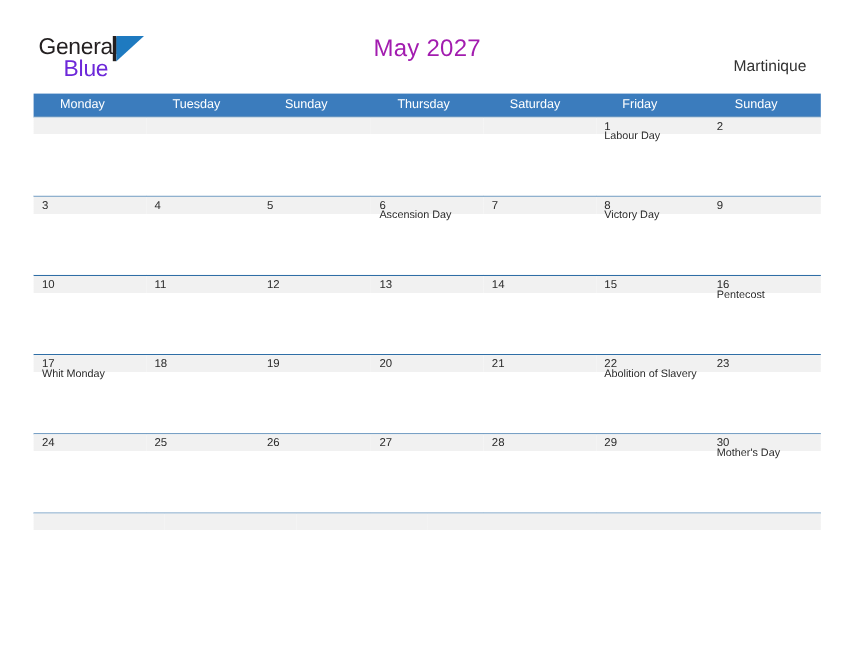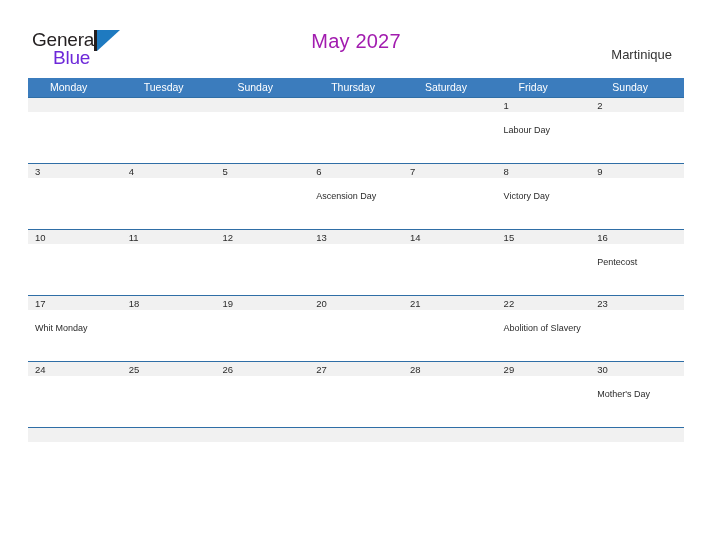--- a/index.html
+++ b/index.html
@@ -160,21 +160,21 @@
     left: 7px;
     top: 1px;
     font-size: 9.5px;
     color: #2b2b2b;
     line-height: 13px;
     font-family: "Liberation Sans", sans-serif;
   }
   .day-event {
     position: absolute;
     left: 7px;
-    top: 26px;
+    top: 9px;
     right: 2px;
     font-size: 9px;
     color: #2b2b2b;
     line-height: 12px;
     font-family: "Liberation Sans", sans-serif;
     white-space: nowrap;
   }
   .day-event:empty {
     display: none;
   }

